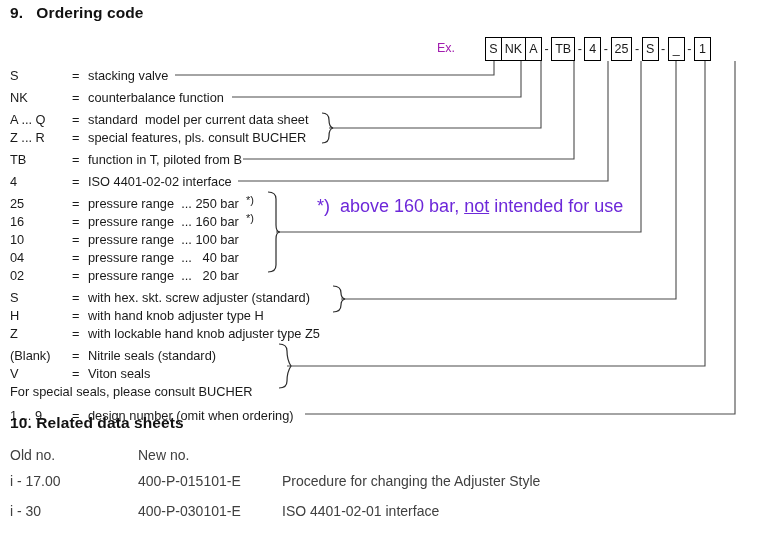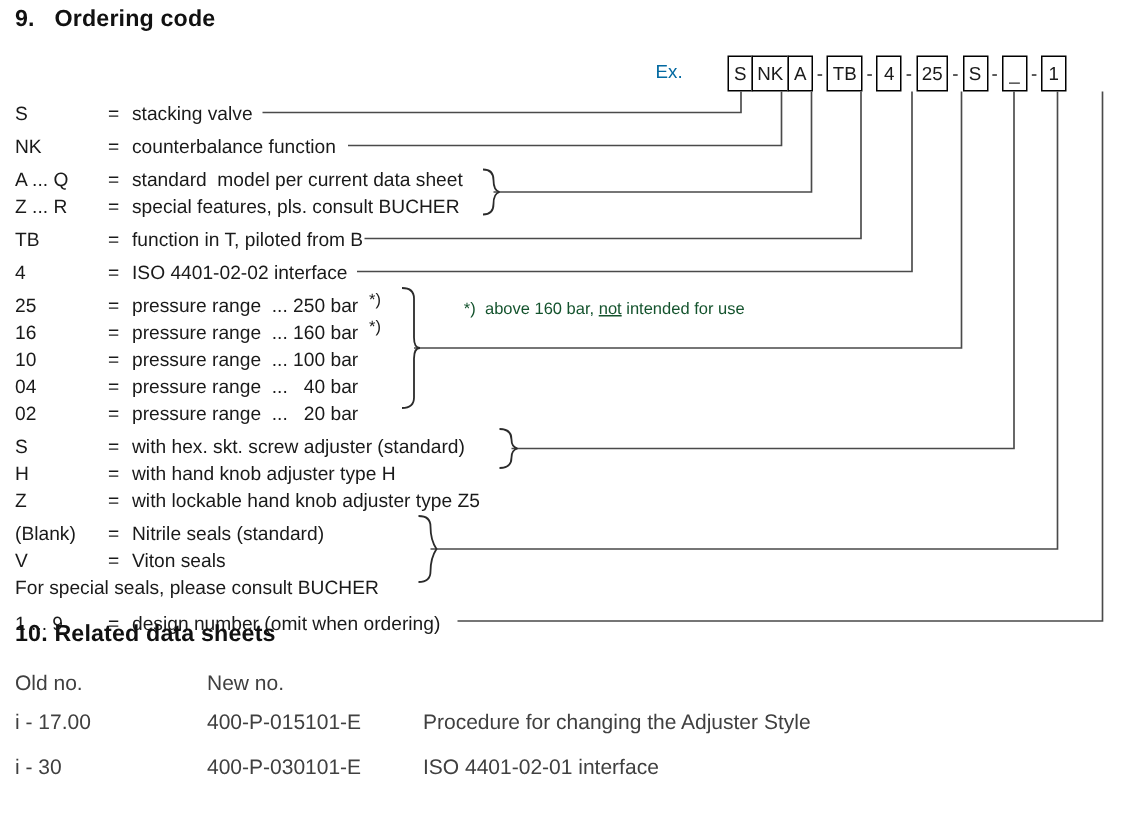--- a/index.html
+++ b/index.html
@@ -28,21 +28,21 @@
   }
   #heading-ordering { left: 10px; top: 4px; }
   #heading-related  { left: 10px; top: 414px; }
 
   
   #example-label {
     position: absolute;
     left: 437px;
     top: 41px;
     font-size: 12.5px;
-    color: #0369a1;
+    color: #a21caf;
     white-space: pre;
   }
   #code-boxes {
     position: absolute;
     left: 485px;
     top: 36px;
     display: flex;
     align-items: center;
     height: 26px;
   }
@@ -104,22 +104,22 @@
   .star-mark {
     font-size: 11px;
     vertical-align: super;
   }
 
   
   #footnote {
     position: absolute;
     left: 297px;
     top: 181px;
-    font-size: 11px;
-    color: #14532d;
+    font-size: 18px;
+    color: #6d28d9;
     line-height: 17px;
     white-space: pre;
   }
   #footnote .fn-line2 { display: block; padding-left: 24px; }
   .underline-word { text-decoration: underline; }
 
   
   #leader-lines {
     position: absolute;
     left: 0;

